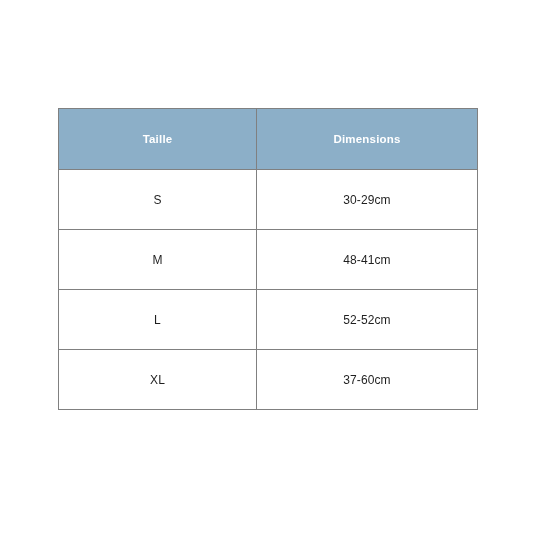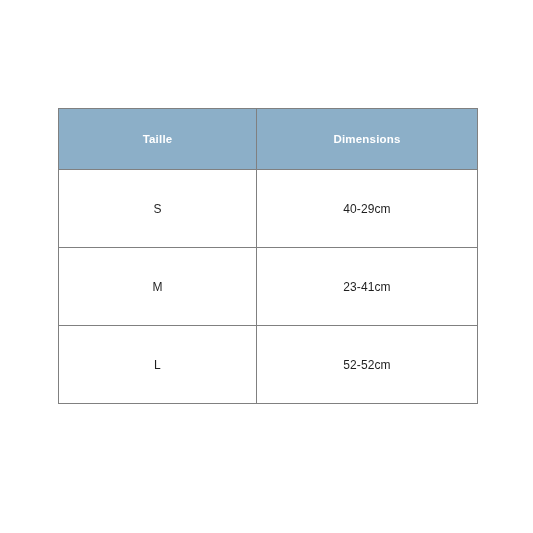--- a/index.html
+++ b/index.html
@@ -78,27 +78,31 @@
       </colgroup>
       <thead>
         <tr>
           <th>Taille</th>
           <th>Dimensions</th>
         </tr>
       </thead>
       <tbody>
         <tr>
           <td>S</td>
-          <td>40-29cm</td>
+          <td>30-29cm</td>
         </tr>
         <tr>
           <td>M</td>
-          <td>23-41cm</td>
+          <td>48-41cm</td>
         </tr>
         <tr>
           <td>L</td>
           <td>52-52cm</td>
+        </tr>
+        <tr>
+          <td>XL</td>
+          <td>37-60cm</td>
         </tr>
       </tbody>
     </table>
   </div>
 
 </div>
 
 </body></html>

